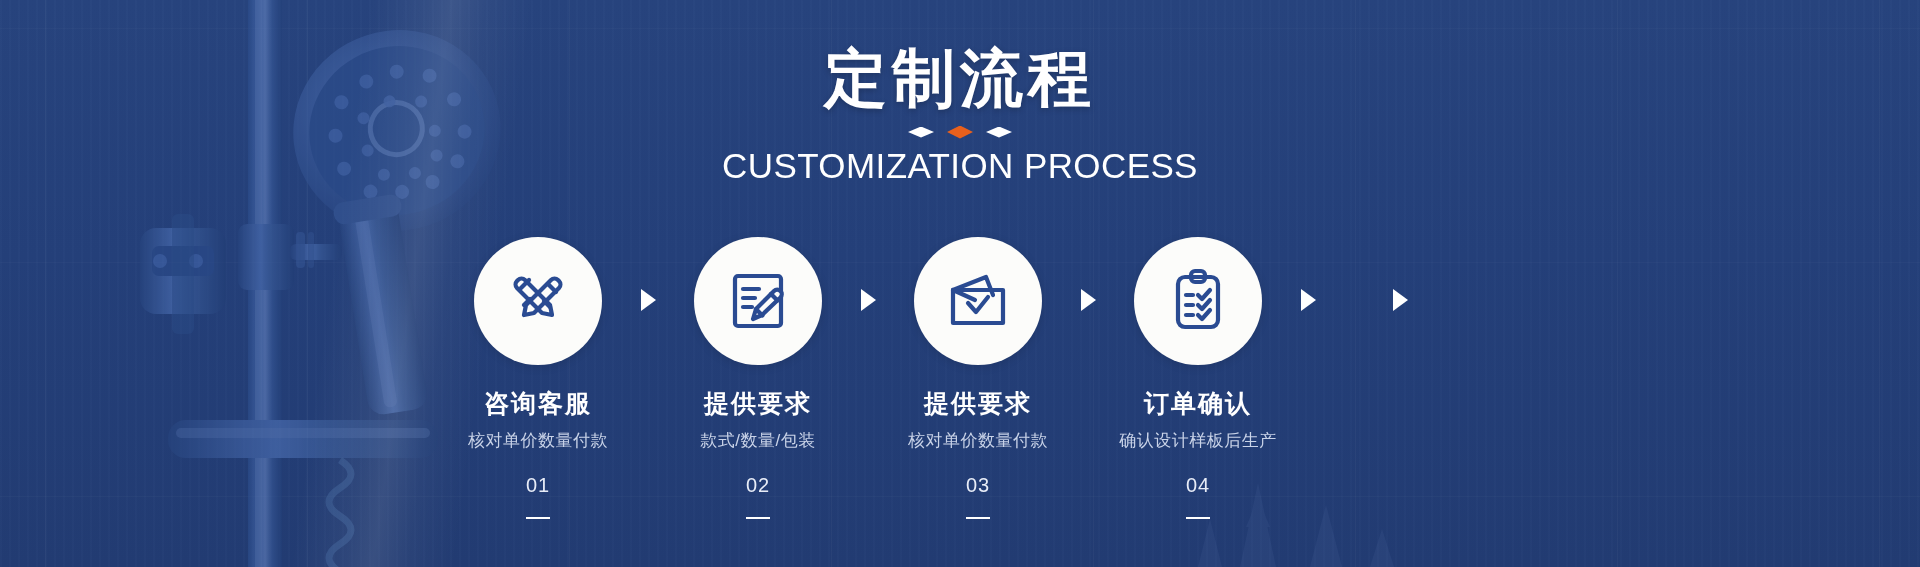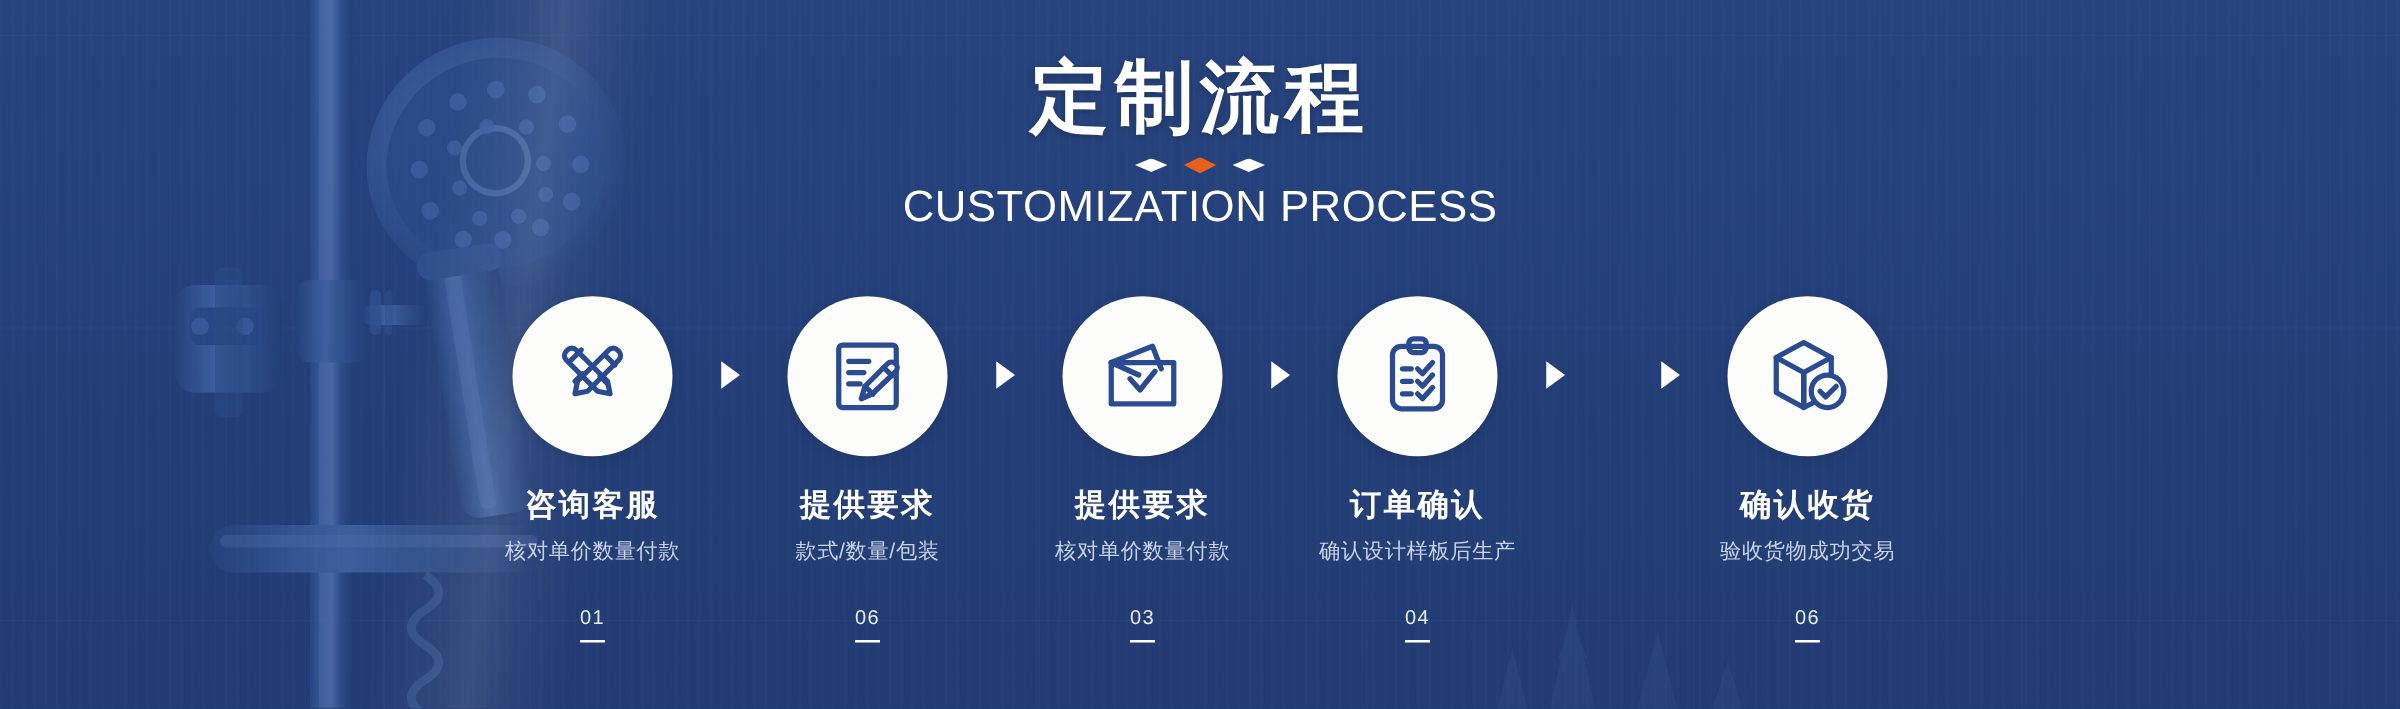--- a/index.html
+++ b/index.html
@@ -78,22 +78,22 @@
   .circle svg{display:block;}
   .step-title{
     margin-top:22px;font-size:25px;font-weight:700;color:#ffffff;
     letter-spacing:2px;white-space:nowrap;
   }
   .step-sub{
     margin-top:9px;font-size:17px;font-weight:400;color:#c9d3e8;
     letter-spacing:.5px;white-space:nowrap;
   }
   .step-num{
-    margin-top:34px;font-size:16px;color:#e7ecf7;letter-spacing:1px;
-    padding-bottom:8px;border-bottom:2px solid #ffffff;
+    margin-top:22px;font-size:20px;color:#e7ecf7;letter-spacing:1px;
+    padding-bottom:20px;border-bottom:2px solid #ffffff;
   }
   .arrow{
     width:92px;display:flex;align-items:flex-start;justify-content:center;
     padding-top:52px;box-sizing:border-box;
   }
   .arrow i{
     display:block;width:0;height:0;
     border-top:11px solid transparent;border-bottom:11px solid transparent;
     border-left:15px solid #ffffff;
   }
@@ -245,21 +245,21 @@
               <path d="M21 33 h12"></path>
               <path d="M21 42 h9"></path>
             <path d="M31 54 l3-10 L52 26 a4.5 4.5 0 0 1 6.4 6.4 L40 50 Z" fill="#fcfcfa"></path>
             <path d="M49 29 l6.5 6.5"></path>
             <path d="M34 44 l6.4 6.4"></path>
           </svg>
         </span>
       </div>
       <div class="step-title">提供要求</div>
       <div class="step-sub">款式/数量/包装</div>
-      <div class="step-num">06</div>
+      <div class="step-num">02</div>
     </div>
 
     <div class="arrow">
       <i></i>
     </div>
 
     <div class="step">
       <div class="circle">
         <span>
           <svg width="76" height="76" viewBox="0 0 76 76" fill="none" stroke="#2a4b92" stroke-width="4.2" stroke-linecap="round" stroke-linejoin="round">
@@ -301,32 +301,15 @@
 
     <div class="arrow">
       <i></i>
     </div>
 
 
     <div class="arrow">
       <i></i>
     </div>
 
-    <div class="step">
-      <div class="circle">
-        <span>
-          <svg width="74" height="74" viewBox="0 0 74 74" fill="none" stroke="#2a4b92" stroke-width="4.2" stroke-linecap="round" stroke-linejoin="round">
-            <path d="M12 22 L34 10 L56 22 L34 34 Z"></path>
-            <path d="M12 22 v28 L34 62 V34"></path>
-            <path d="M56 22 v20"></path>
-            <path d="M34 34 v28 l10-5"></path>
-            <circle cx="53" cy="49" r="13" fill="#fcfcfa"></circle>
-            <path d="M47 49 l4.5 4.5 L60 45"></path>
-          </svg>
-        </span>
-      </div>
-      <div class="step-title">确认收货</div>
-      <div class="step-sub">验收货物成功交易</div>
-      <div class="step-num">06</div>
-    </div>
 
   </div>
 </div>
 
 </body></html>

